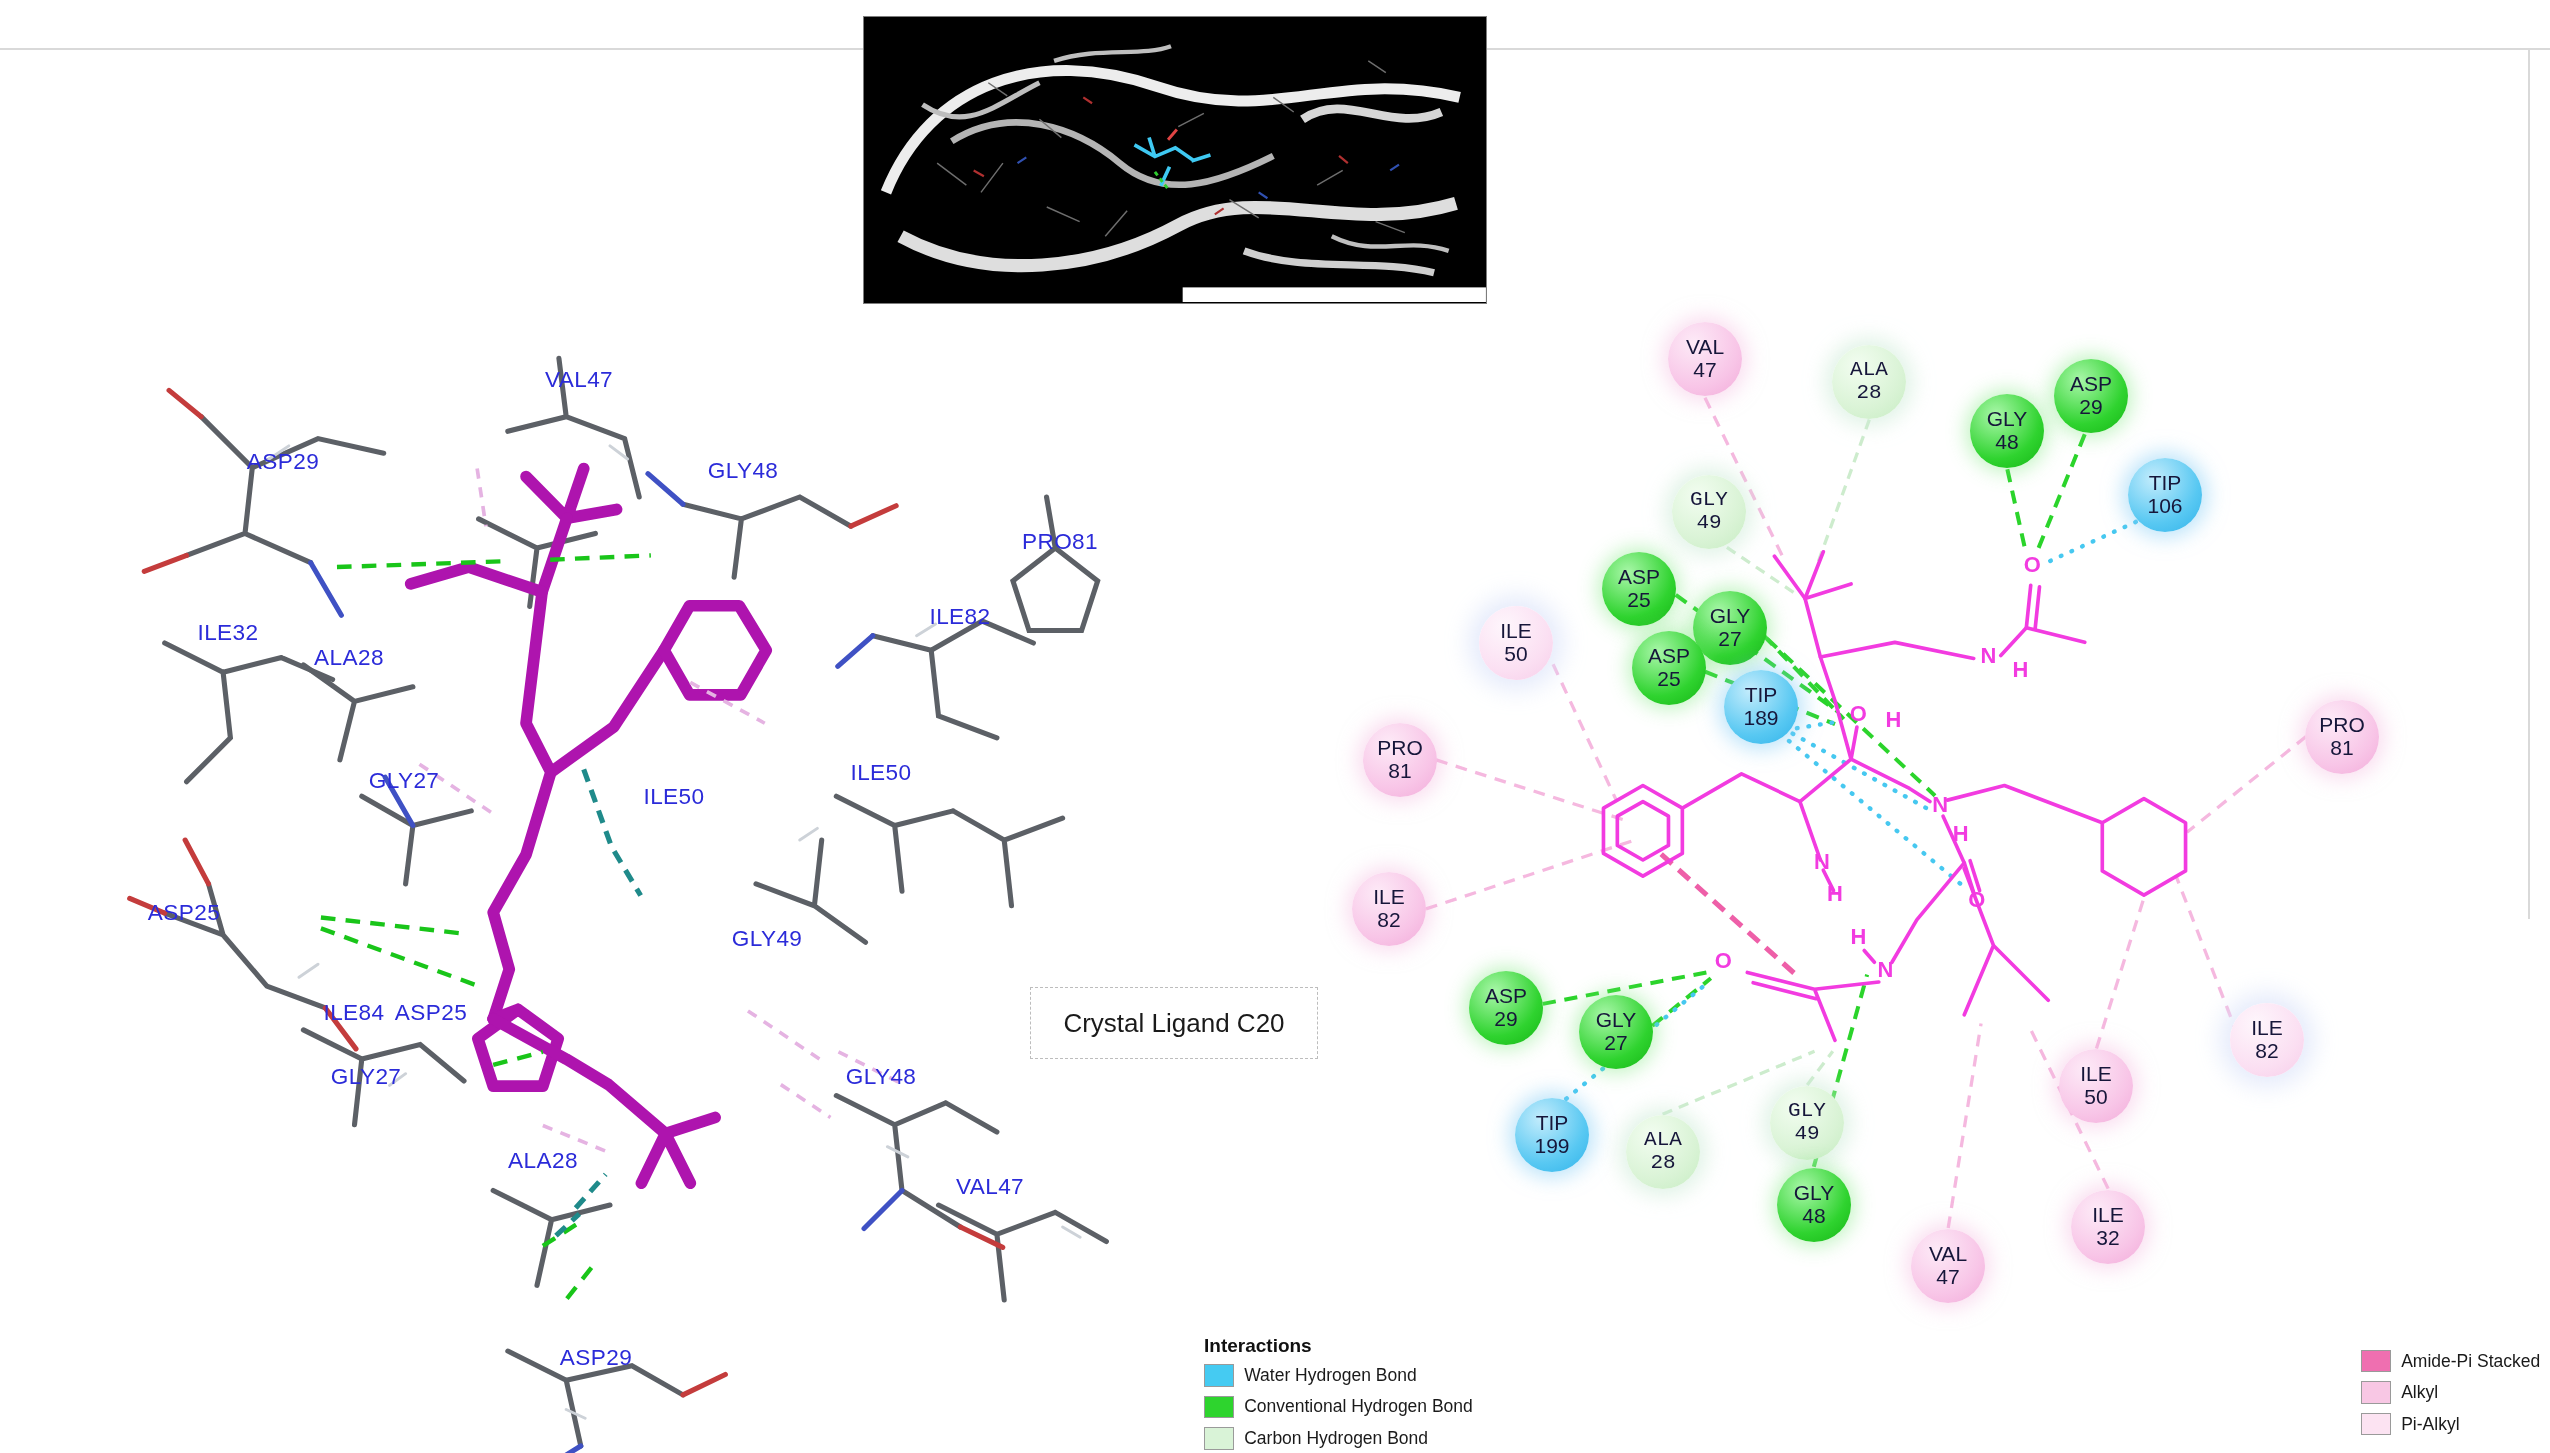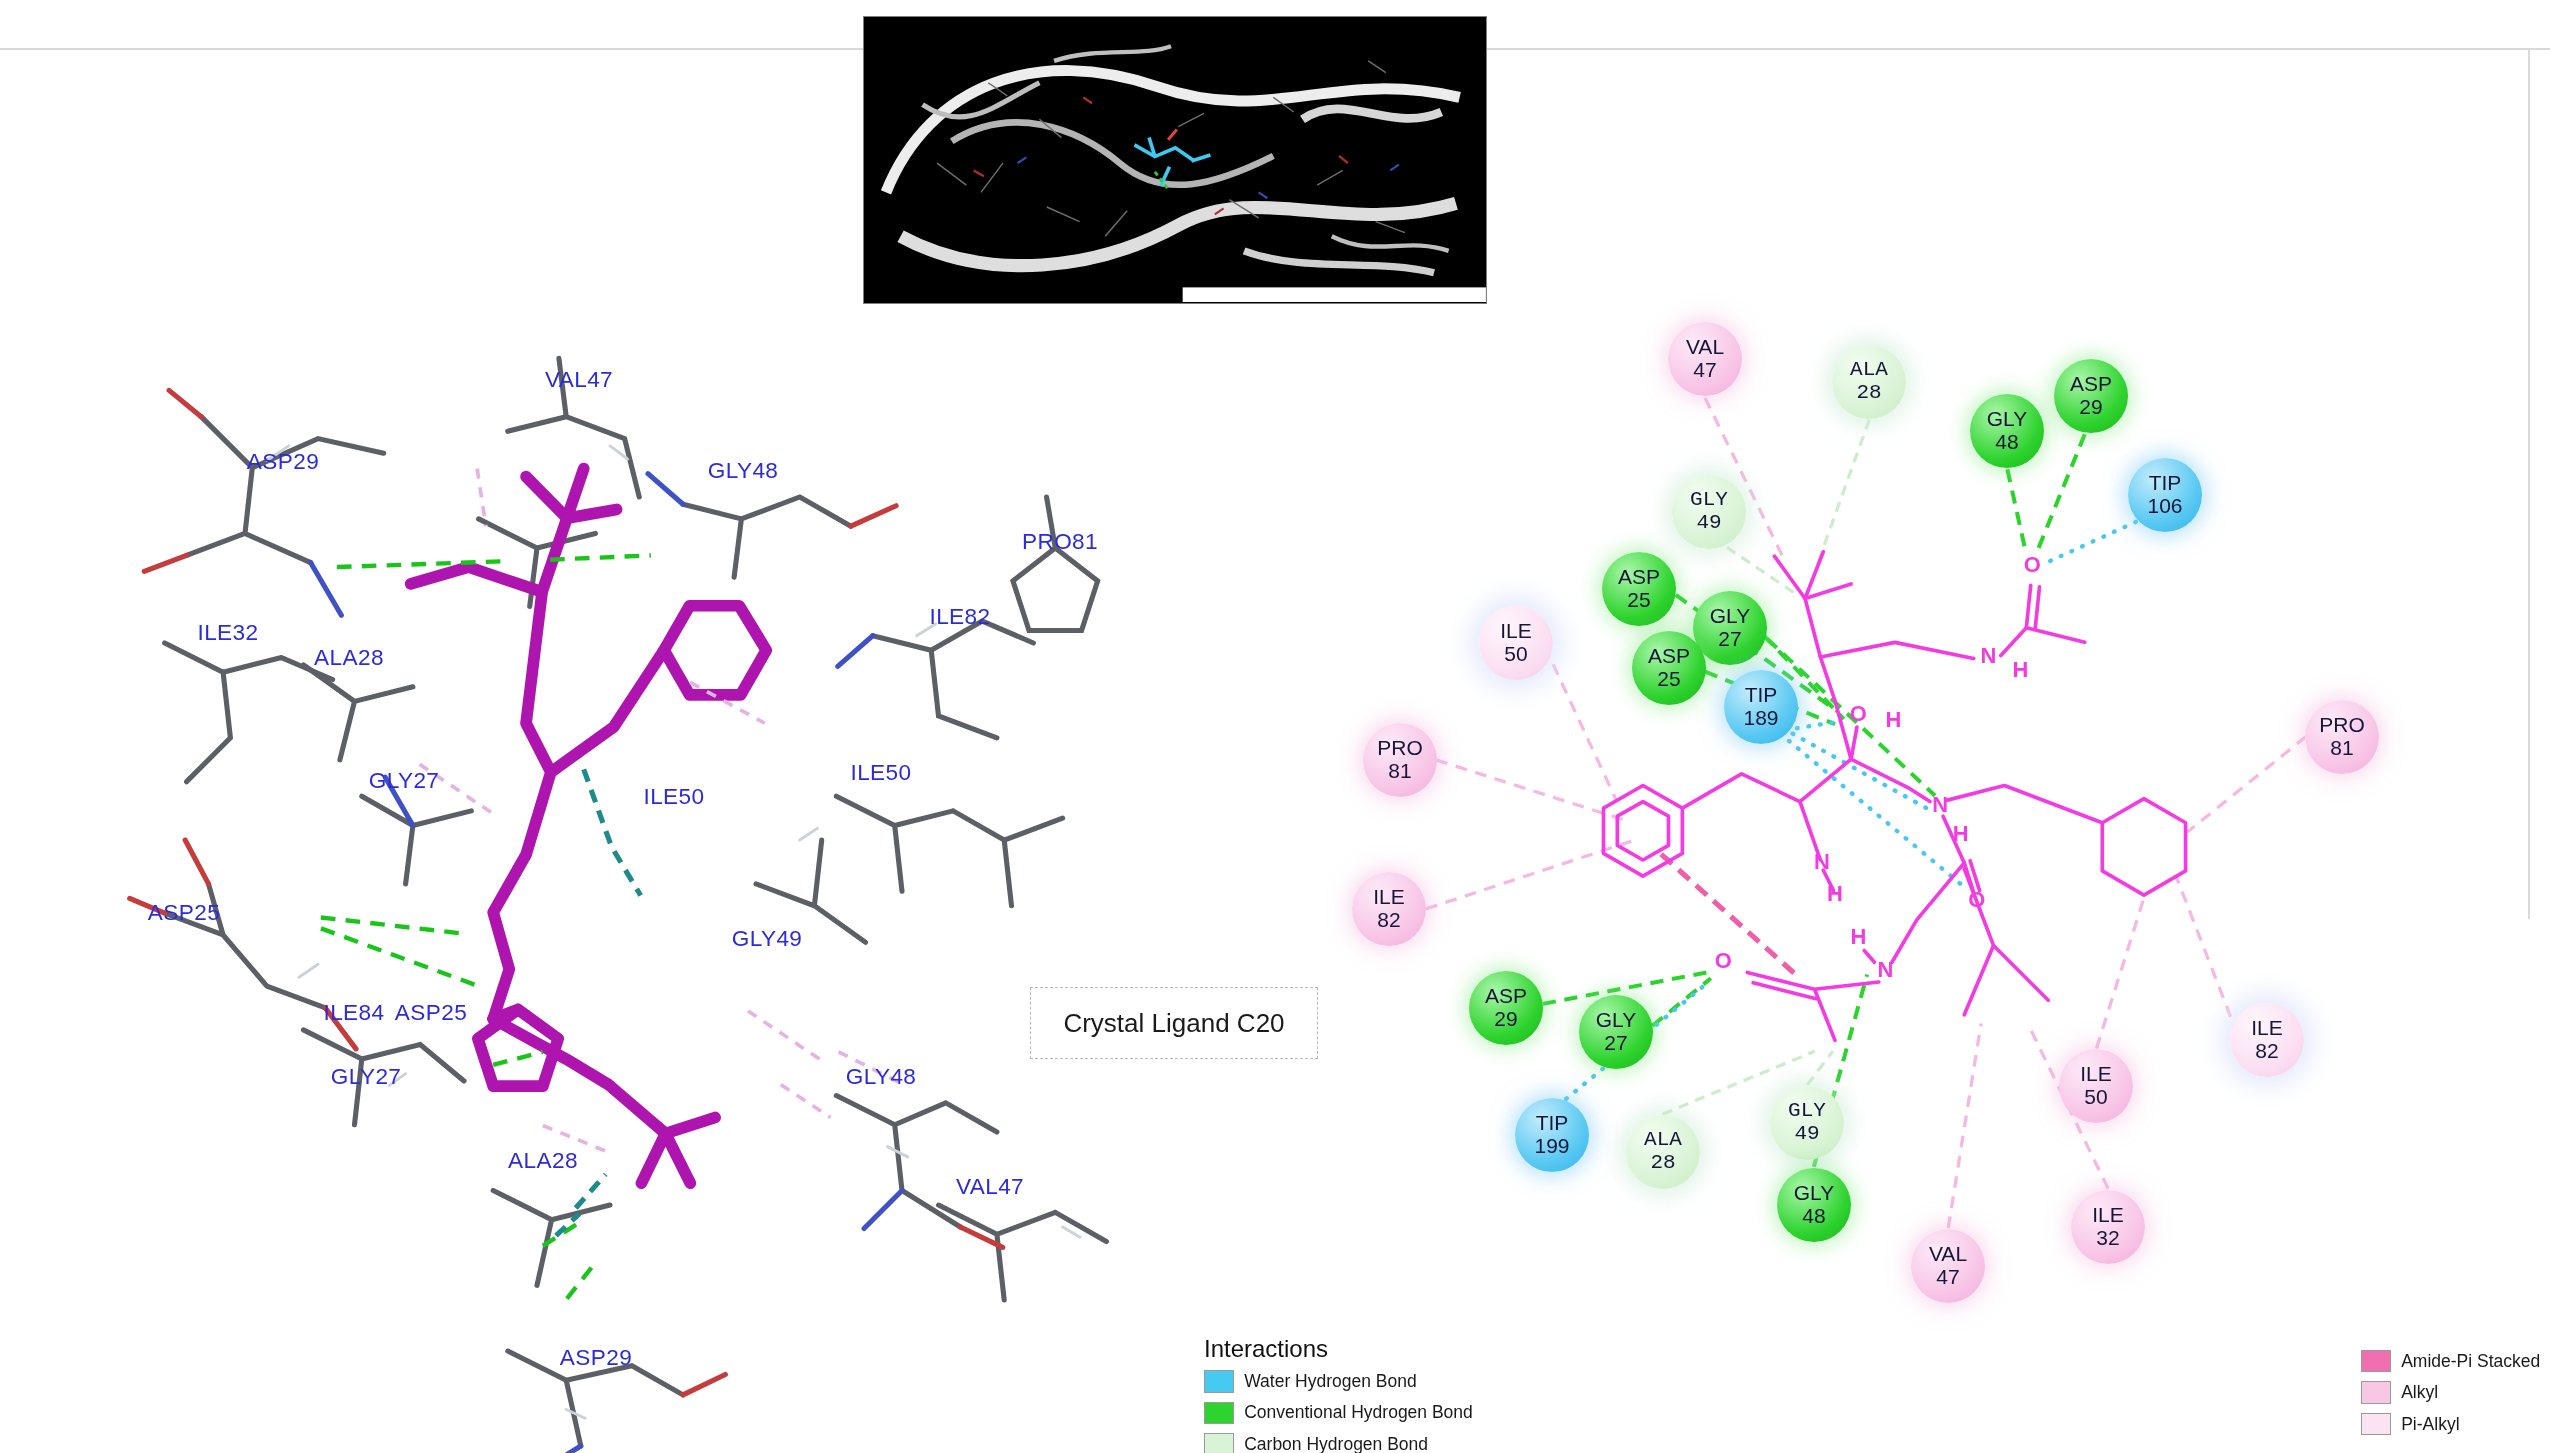--- a/index.html
+++ b/index.html
@@ -41,21 +41,21 @@
   .water{background:radial-gradient(circle at 35% 28%,#c3ecfc,#58c8f2 62%,#2fb2ea);
          box-shadow:0 0 20.4px 5.8px rgba(135,205,245,.55);}
   .alkyl{background:radial-gradient(circle at 35% 28%,#fdeaf7,#f8c5e7 62%,#f2abd9);
          box-shadow:0 0 19px 5.8px rgba(246,190,226,.5);}
   .pale{background:radial-gradient(circle at 35% 28%,#fef6fc,#fbdff2 62%,#f6cde9);
         box-shadow:0 0 23.4px 10.2px rgba(220,228,250,.75);}
 
   
   #legend-int{position:absolute;left:1204px;top:1335px;}
   #legend-stack{position:absolute;left:2361px;top:1350px;}
-  .legend-title{font-size:24px;font-weight:normal;color:#111;margin-bottom:7.3px;}
+  .legend-title{font-size:19px;font-weight:bold;color:#111;margin-bottom:7.3px;}
   .legend-row{display:flex;align-items:center;margin-bottom:9.5px;height:22px;}
   .legend-swatch{width:28px;height:20.4px;border:0.7px solid #9a9a9a;margin-right:10.2px;flex:0 0 auto;}
   .legend-label{font-size:17.5px;color:#1a1a1a;white-space:nowrap;}
 </style>
 </head>
 <body>
 
 <div id="page">
 
   <div class="rule-h"></div>

